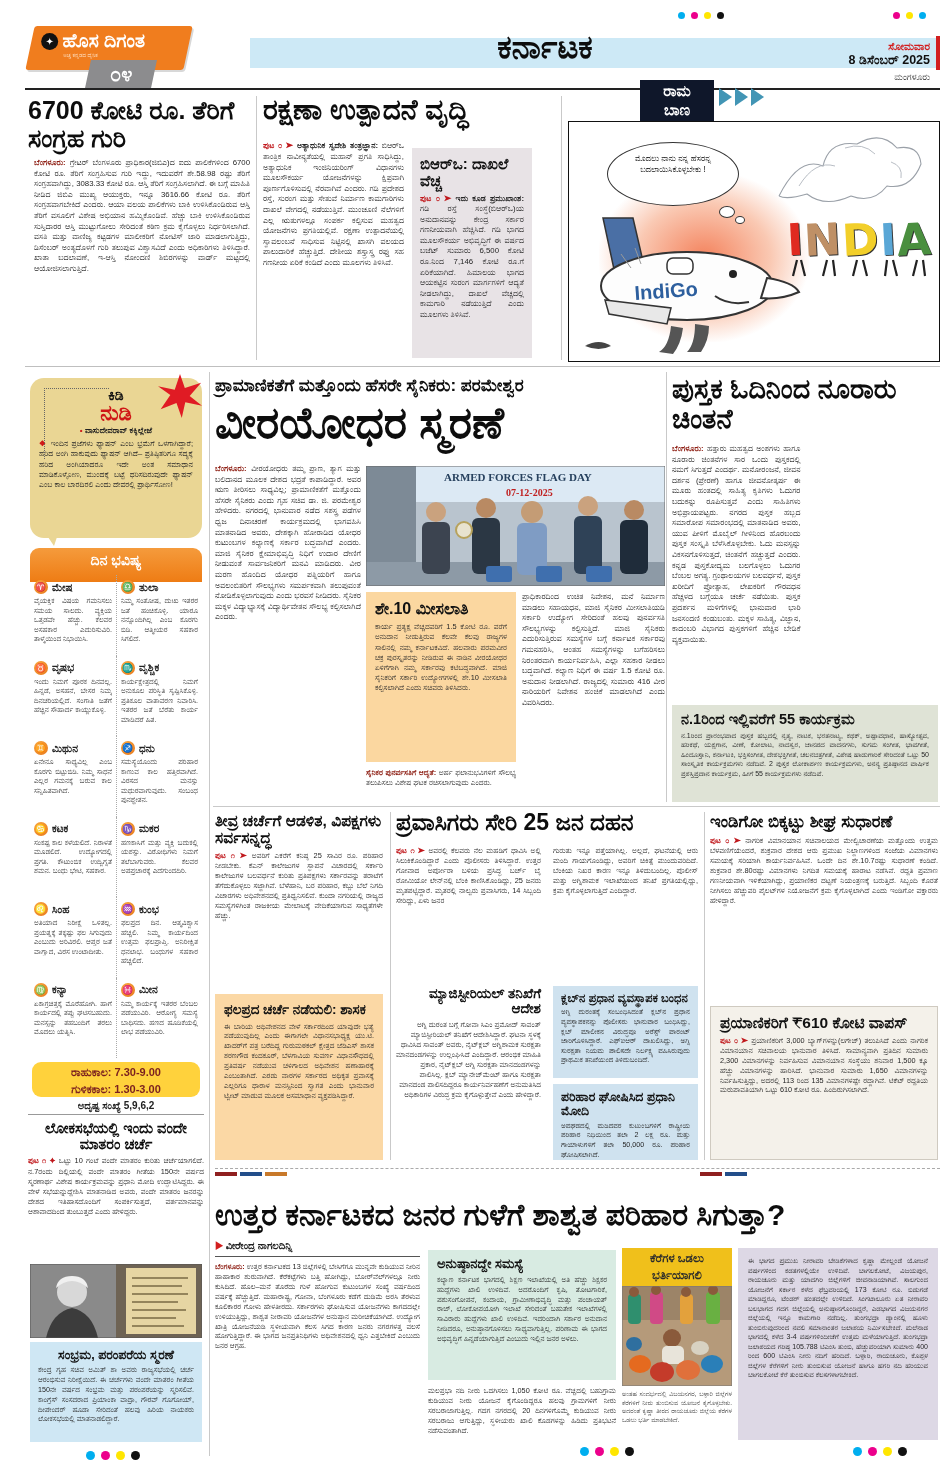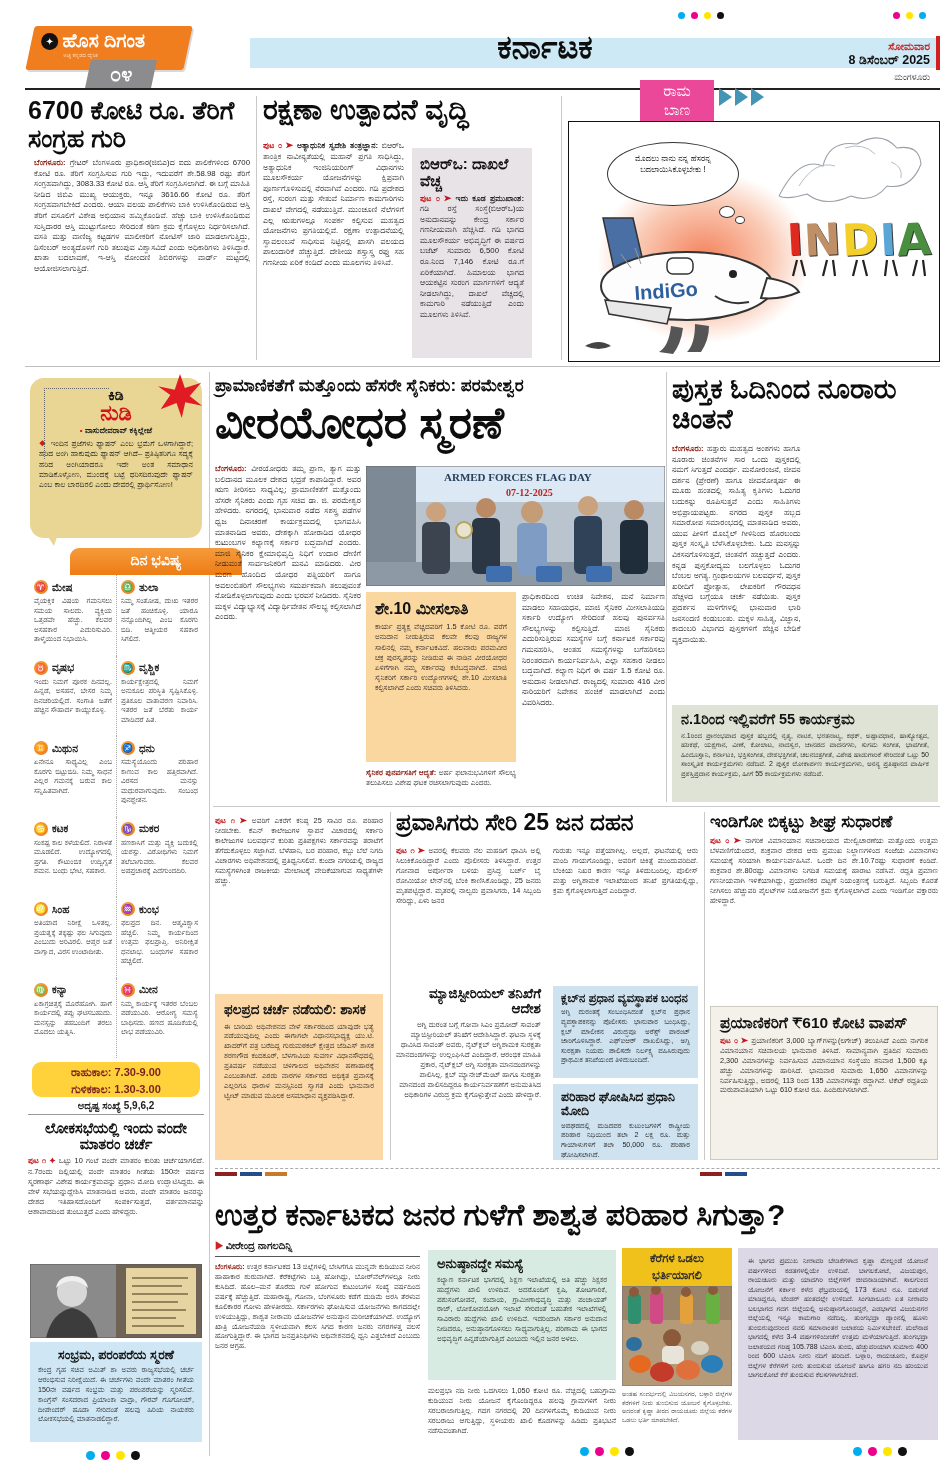--- a/index.html
+++ b/index.html
@@ -79,21 +79,21 @@
 
   <div class="abs" style="left:412px;top:148px;width:120px;height:210px;background:#e8e3e6;padding:7px 8px;box-sizing:border-box;">
     <div class="box-title" style="font-size:15px;">ಬಿಆರ್‌ಒ: ದಾಖಲೆ ವೆಚ್ಚ</div>
     <div class="body-txt" style="margin-top:4px;height:160px;">
       <span class="lead-red">ಪುಟ ೦ ➤</span>
       <b>ಇದು ಕೂಡ ಪ್ರಮುಖಾಂಶ:</b>
       <span>ಗಡಿ ರಸ್ತೆ ಸಂಸ್ಥೆ(ಬಿಆರ್‌ಒ)ಯ ಅನುದಾನವನ್ನು ಕೇಂದ್ರ ಸರ್ಕಾರ ಗಣನೀಯವಾಗಿ ಹೆಚ್ಚಿಸಿದೆ. ಗಡಿ ಭಾಗದ ಮೂಲಸೌಕರ್ಯ ಅಭಿವೃದ್ಧಿಗೆ ಈ ವರ್ಷದ ಬಜೆಟ್ ಸುಮಾರು 6,500 ಕೋಟಿ ರೂ.ನಿಂದ 7,146 ಕೋಟಿ ರೂ.ಗೆ ಏರಿಕೆಯಾಗಿದೆ. ಹಿಮಾಲಯ ಭಾಗದ ಆಯಕಟ್ಟಿನ ಸುರಂಗ ಮಾರ್ಗಗಳಿಗೆ ಆದ್ಯತೆ ನೀಡಲಾಗಿದ್ದು, ದಾಖಲೆ ವೆಚ್ಚದಲ್ಲಿ ಕಾಮಗಾರಿ ನಡೆಯುತ್ತಿದೆ ಎಂದು ಮೂಲಗಳು ತಿಳಿಸಿವೆ.</span>
     </div>
   </div>
 
-  <div class="abs" style="left:640px;top:80px;width:74px;height:42px;background:#ec4899;color:#fff;font-weight:normal;font-size:15px;line-height:1.25;text-align:center;padding-top:2px;">
+  <div class="abs" style="left:640px;top:80px;width:74px;height:42px;background:#0f172a;color:#fff;font-weight:bold;font-size:15px;line-height:1.25;text-align:center;padding-top:2px;">
     <span>ರಾಮ</span><br>
     <span>ಬಾಣ</span>
   </div>
   <div class="abs" style="left:716px;top:88px;"><span class="chev"></span><span class="chev"></span><span class="chev"></span></div>
 
   <div class="abs" style="left:568px;top:121px;width:370px;height:239px;border:1.5px solid #111;background:#fff;overflow:hidden;">
     <div class="abs" style="left:30px;top:50px;width:210px;height:170px;background:radial-gradient(ellipse at center,#f05a28 0%,#f8b79a 45%,rgba(255,255,255,0) 72%);opacity:.75;"></div>
     <div class="abs" style="left:38px;top:20px;width:132px;height:64px;border:1.2px solid #333;border-radius:50%;background:#fff;text-align:center;font-size:8.2px;line-height:1.4;padding-top:10px;box-sizing:border-box;color:#111;">ಮೊದಲು ನಾನು ನನ್ನ ಹೆಸರನ್ನ ಬದಲಾಯಿಸಿಕೊಳ್ಳಬೇಕು !</div>
     <div class="abs" style="left:150px;top:84px;width:14px;height:10px;border:1px solid #333;border-radius:50%;background:#fff;"></div>
     <div class="abs" style="left:166px;top:94px;width:8px;height:6px;border:1px solid #333;border-radius:50%;background:#fff;"></div>
@@ -144,21 +144,21 @@
     <div style="font-size:8px;font-weight:bold;color:#222;text-align:center;margin-top:2px;">
       <span style="color:#cf1717;">•</span> <span>ವಾಸುದೇವರಾವ್ ಕಕ್ಕಿಲ್ಲೇಜೆ</span>
     </div>
     <div class="body-txt" style="font-size:7.6px;margin-top:3px;height:82px;">
       <span style="color:#cf1717;font-weight:bold;">❖ </span><span>ಇಂದಿನ ಪ್ರಜೆಗಳು ಫ್ಯಾಷನ್ ಎಂಬ ಭ್ರಮೆಗೆ ಒಳಗಾಗಿದ್ದಾರೆ; ಹರಿದ ಅಂಗಿ ಹಾಕುವುದು ಫ್ಯಾಷನ್ ಆಗಿದೆ– ಪ್ರತಿಷ್ಠಿತರಿಗೂ ಸದ್ಯಕ್ಕೆ ಹರಿದ ಅಂಗಿಯಾದರೂ ಇದೇ ಅಂತ ಸಮಾಧಾನ ಮಾಡಿಕೊಳ್ಳೋಣ, ಮುಂದಕ್ಕೆ ಬಟ್ಟೆ ಧರಿಸದಿರುವುದೇ ಫ್ಯಾಷನ್ ಎಂಬ ಕಾಲ ಬಾರದಿರಲಿ ಎಂದು ದೇವರಲ್ಲಿ ಪ್ರಾರ್ಥಿಸೋಣ!</span>
     </div>
   </div>
   <div class="abs" style="left:158px;top:374px;width:44px;height:44px;background:#e01b24;clip-path:polygon(50% 0,61% 32%,98% 20%,72% 50%,100% 72%,62% 64%,54% 100%,42% 66%,6% 80%,28% 48%,0 28%,38% 36%);"></div>
   <div class="abs" style="left:46px;top:534px;width:0;height:0;border-left:8px solid transparent;border-right:4px solid transparent;border-top:12px solid #ead694;"></div>
 
-  <div class="abs" style="left:30px;top:548px;width:172px;height:27px;background:linear-gradient(#f59b3c,#ee7c14);border-radius:9px 9px 0 0;color:#fff;font-weight:bold;font-size:14px;text-align:center;line-height:25px;margin-left:40px;">ದಿನ ಭವಿಷ್ಯ</div>
+  <div class="abs" style="left:30px;top:548px;width:172px;height:34px;background:linear-gradient(#f59b3c,#ee7c14);border-radius:9px 9px 0 0;color:#fff;font-weight:bold;font-size:14px;text-align:center;line-height:25px;">ದಿನ ಭವಿಷ್ಯ</div>
 
   <div class="abs" style="left:30px;top:575px;width:172px;height:484px;display:grid;grid-template-columns:1fr 1fr;grid-auto-rows:80.5px;">
     <div class="zcell">
         <div class="zhead">
           <span class="zicon">♈</span>
           <span>ಮೇಷ</span>
         </div>
         <div class="ztext">ವೈಯಕ್ತಿಕ ವಿಷಯ ಗಮನಿಸಲು ಸಮಯ ಸಾಲದು. ವ್ಯಕ್ತಿಯ ಒತ್ತಡವೇ ಹೆಚ್ಚು. ಕೆಲವರ ಅಸಹಕಾರ ಎದುರಿಸುವಿರಿ. ತಾಳ್ಮೆಯಿಂದ ನಿಭಾಯಿಸಿ.</div>
       </div>
     <div class="zcell r">
@@ -325,20 +325,21 @@
   <div class="abs" style="left:672px;top:705px;width:266px;height:97px;background:#dfe3d6;padding:6px 9px;box-sizing:border-box;">
     <div class="box-title" style="font-size:14.5px;">ನ.1ರಿಂದ ಇಲ್ಲಿವರೆಗೆ 55 ಕಾರ್ಯಕ್ರಮ</div>
     <div class="body-txt" style="font-size:7px;margin-top:3px;height:62px;">ನ.1ರಿಂದ ಪ್ರಾರಂಭವಾದ ಪುಸ್ತಕ ಹಬ್ಬದಲ್ಲಿ ನೃತ್ಯ, ನಾಟಕ, ಭರತನಾಟ್ಯ, ಕಥಕ್, ಅಷ್ಟಾವಧಾನ, ಹಾಸ್ಯೋತ್ಸವ, ಹರಿಕಥೆ, ಯಕ್ಷಗಾನ, ವೀಣೆ, ಕೋಲಾಟ, ನಾದಸ್ವರ, ಜಾನಪದ ವಾದನಗಳು, ಸುಗಮ ಸಂಗೀತ, ಭಾವಗೀತೆ, ಹಿಂದೂಸ್ತಾನಿ, ಕರ್ನಾಟಕಿ, ಭಕ್ತಿಸಂಗೀತ, ದೇಶಭಕ್ತಿಗೀತೆ, ಚಲನಚಿತ್ರಗೀತೆ, ವಿಶೇಷ ಹಾಡುಗಾರಿಕೆ ಸೇರಿದಂತೆ ಒಟ್ಟು 50 ಸಾಂಸ್ಕೃತಿಕ ಕಾರ್ಯಕ್ರಮಗಳು ನಡೆದಿವೆ. 2 ಪುಸ್ತಕ ಲೋಕಾರ್ಪಣ ಕಾರ್ಯಕ್ರಮಗಳು, ಅನನ್ಯ ಪ್ರತಿಷ್ಠಾನದ ವಾರ್ಷಿಕ ಪ್ರಶಸ್ತಿಪ್ರದಾನ ಕಾರ್ಯಕ್ರಮ, ಹೀಗೆ 55 ಕಾರ್ಯಕ್ರಮಗಳು ನಡೆದಿವೆ.</div>
   </div>
 
   <div class="abs hline" style="left:213px;top:806px;width:727px;"></div>
   <div class="abs vline" style="left:390px;top:812px;height:348px;"></div>
   <div class="abs vline" style="left:704px;top:812px;height:348px;"></div>
 
   <div class="abs" style="left:215px;top:812px;width:168px;">
+    <div class="hl" style="font-size:15.5px;">ತೀವ್ರ ಚರ್ಚೆಗೆ ಆಡಳಿತ, ವಿಪಕ್ಷಗಳು ಸರ್ವಸನ್ನದ್ಧ</div>
     <div class="body-txt" style="font-size:7.4px;margin-top:4px;height:128px;">
       <span class="lead-red">ಪುಟ ೧ ➤</span>
       <span>ಅವರಿಗೆ ಎಕರೆಗೆ ಕನಿಷ್ಠ 25 ಸಾವಿರ ರೂ. ಪರಿಹಾರ ನೀಡಬೇಕು. ಕೆಎನ್ ಕಾಲೇಜುಗಳ ಸ್ಥಾಪನೆ ವಿಚಾರದಲ್ಲಿ ಸರ್ಕಾರಿ ಕಾಲೇಜುಗಳ ಬಲವರ್ಧನೆ ಕುರಿತು ಪ್ರತಿಪಕ್ಷಗಳು ಸರ್ಕಾರವನ್ನು ತರಾಟೆಗೆ ತೆಗೆದುಕೊಳ್ಳಲು ಸಜ್ಜಾಗಿವೆ. ಬೆಳೆಹಾನಿ, ಬರ ಪರಿಹಾರ, ಕಬ್ಬು ಬೆಲೆ ನಿಗದಿ ವಿಚಾರಗಳು ಅಧಿವೇಶನದಲ್ಲಿ ಪ್ರತಿಧ್ವನಿಸಲಿವೆ. ಕುಂದಾ ನಗರಿಯಲ್ಲಿ ರಾಜ್ಯದ ಸಮಸ್ಯೆಗಳಿಗಿಂತ ರಾಜಕೀಯ ಮೇಲಾಟಕ್ಕೆ ವೇದಿಕೆಯಾಗುವ ಸಾಧ್ಯತೆಗಳೇ ಹೆಚ್ಚು.</span>
     </div>
   </div>
   <div class="abs" style="left:215px;top:994px;width:168px;height:166px;background:#fbd8a5;padding:8px 9px;box-sizing:border-box;">
     <div class="box-title" style="font-size:13.5px;">ಫಲಪ್ರದ ಚರ್ಚೆ ನಡೆಯಲಿ: ಶಾಸಕ</div>
     <div class="body-txt" style="font-size:7.3px;margin-top:4px;height:118px;">ಈ ಬಾರಿಯ ಅಧಿವೇಶನದ ವೇಳೆ ಸರ್ಕಾರದಿಂದ ಯಾವುದೇ ಭತ್ಯೆ ಪಡೆಯುವುದಿಲ್ಲ ಎಂದು ಈಗಾಗಲೇ ವಿಧಾನಸಭಾಧ್ಯಕ್ಷ ಯು.ಟಿ. ಖಾದರ್‌ಗೆ ಪತ್ರ ಬರೆದಿದ್ದ ಗುರುಮಠಕಲ್ ಕ್ಷೇತ್ರದ ಜೆಡಿಎಸ್ ಶಾಸಕ ಶರಣಗೌಡ ಕಂದಕೂರ್, ಬೆಳಗಾವಿಯ ಸುವರ್ಣ ವಿಧಾನಸೌಧದಲ್ಲಿ ಪ್ರತಿವರ್ಷ ನಡೆಯುವ ಚಳಿಗಾಲದ ಅಧಿವೇಶನ ಹಣಾಹಾರಕ್ಕೆ ಎಂಬಂತಾಗಿದೆ. ಎರಡು ವಾರಗಳ ಸರ್ಕಾರದ ಅಧಿಕೃತ ಪ್ರವಾಸಕ್ಕೆ ಎಲ್ಲರಿಗೂ ಧಾರಾಳ ಮನಸ್ಸಿನಿಂದ ಸ್ವಾಗತ ಎಂದು ಭಾನುವಾರ ಟ್ವೀಟ್ ಮಾಡುವ ಮೂಲಕ ಅಸಮಾಧಾನ ವ್ಯಕ್ತಪಡಿಸಿದ್ದಾರೆ.</div>
   </div>
 

